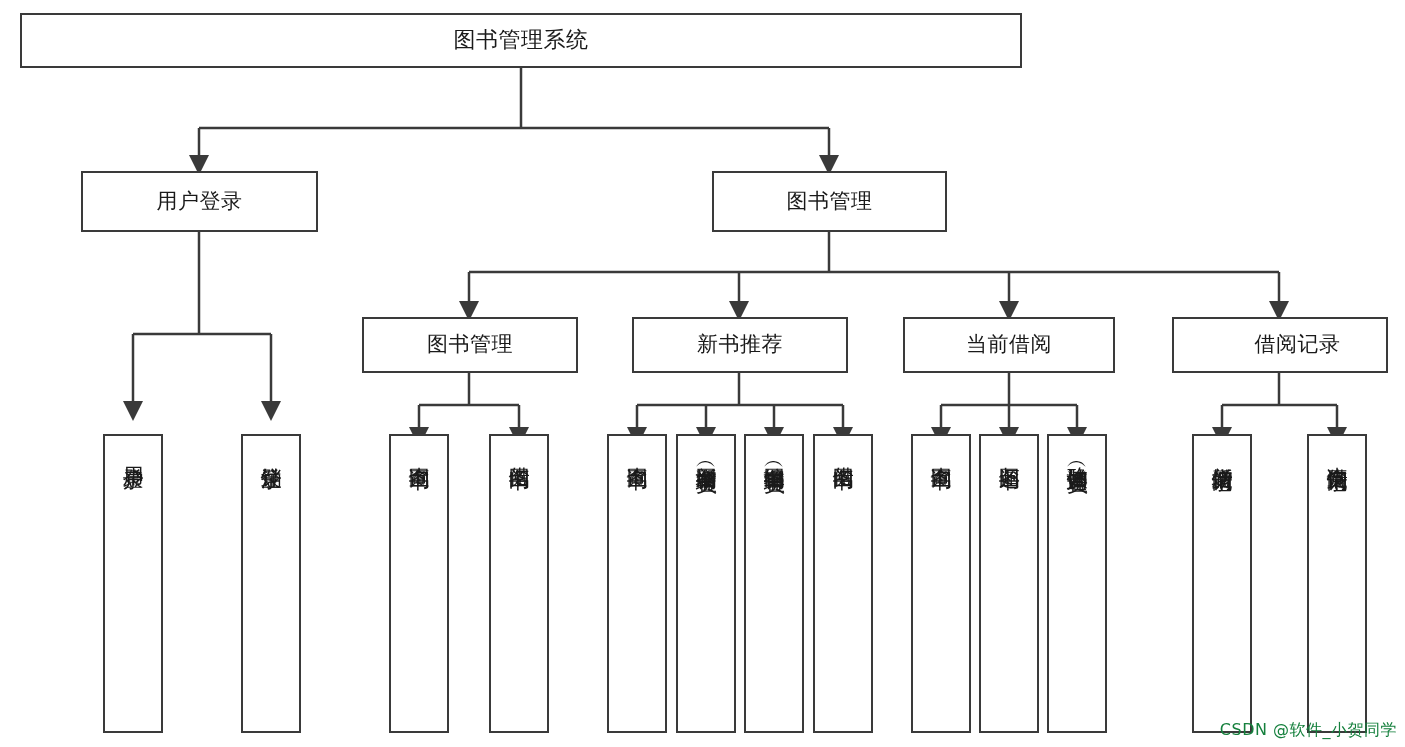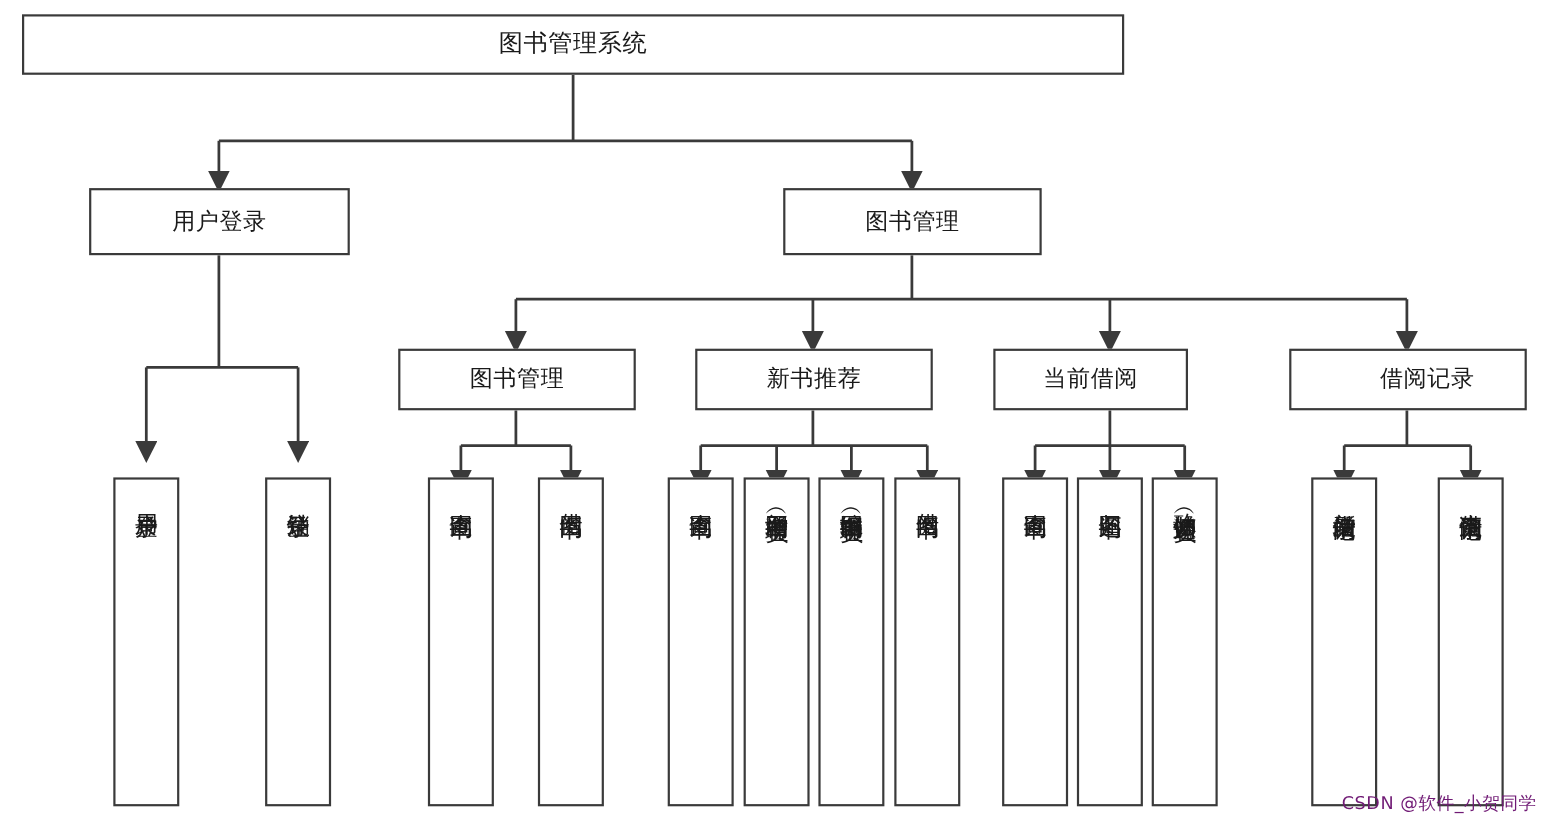--- a/index.html
+++ b/index.html
@@ -59,21 +59,21 @@
     white-space: nowrap;
   }
   .node.root .label {
     font-size: 22px;
   }
   #watermark {
     position: absolute;
     right: 8px;
     bottom: 6px;
     font-size: 16px;
-    color: #701a75;
+    color: #15803d;
     letter-spacing: 0.5px;
     white-space: nowrap;
     pointer-events: none;
   }
 </style>
 </head>
 <body>
 
 <div id="canvas">
 
@@ -137,21 +137,21 @@
   <div class="node horizontal" style="left:712px; top:171px; width:235px; height:61px;">
     <span class="label">图书管理</span>
   </div>
 
   <div class="node horizontal" style="left:362px; top:317px; width:216px; height:56px;">
     <span class="label">图书管理</span>
   </div>
   <div class="node horizontal" style="left:632px; top:317px; width:216px; height:56px;">
     <span class="label">新书推荐</span>
   </div>
-  <div class="node horizontal" style="left:903px; top:317px; width:177px; height:56px;">
+  <div class="node horizontal" style="left:903px; top:317px; width:212px; height:56px;">
     <span class="label">当前借阅</span>
   </div>
   <div class="node horizontal" style="left:1172px; top:317px; width:216px; height:56px;padding-left:35px;">
     <span class="label">借阅记录</span>
   </div>
 
   <div class="node vertical" style="left:103px; top:434px; width:60px; height:299px;">
     <span class="label">用户登录</span>
   </div>
   <div class="node vertical" style="left:241px; top:434px; width:60px; height:299px;">

